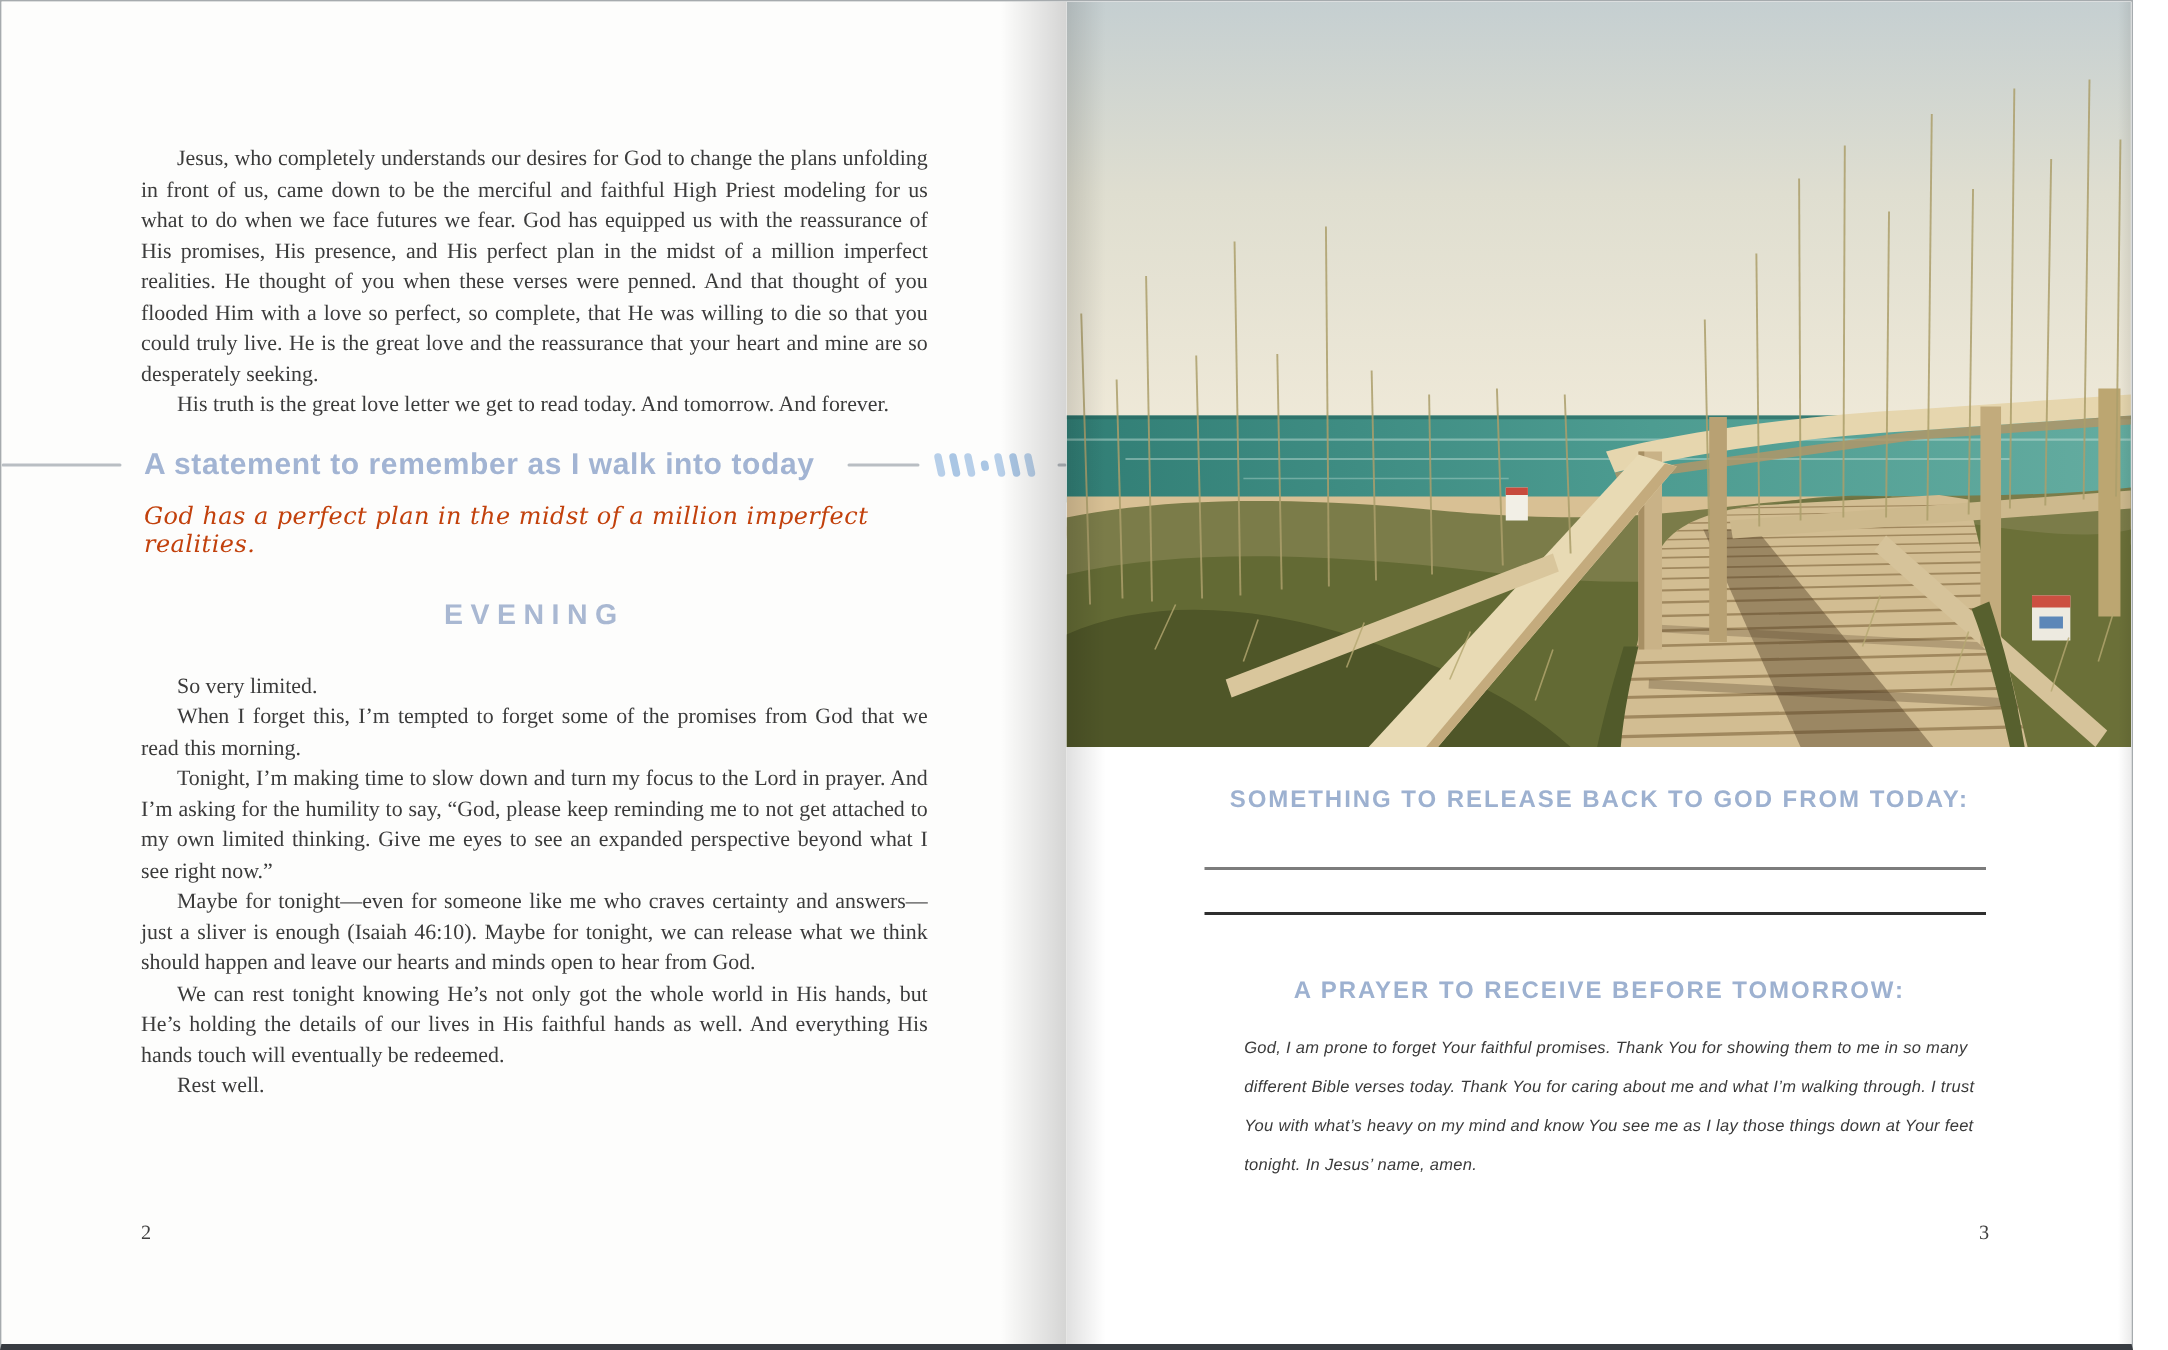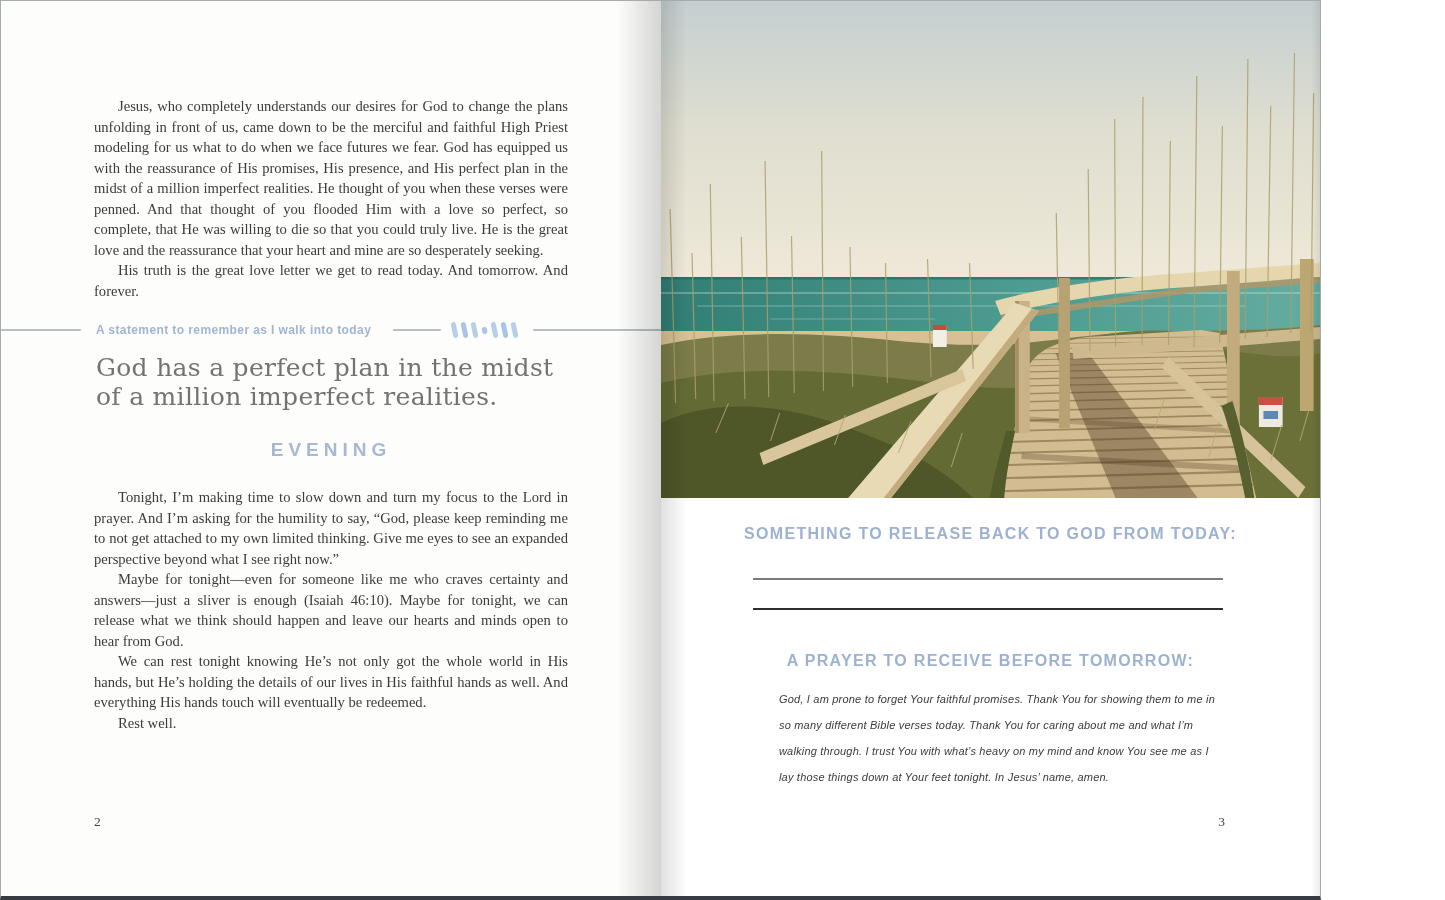--- a/index.html
+++ b/index.html
@@ -1,46 +1,46 @@
 <!DOCTYPE html>
 <html><head>
 <meta charset="utf-8">
 <style>
   html,body{margin:0;padding:0;background:#ffffff;}
   .spread{
-    position:relative;width:1321px;height:900px;box-sizing:border-box;
+    position:relative;width:1422px;height:900px;box-sizing:border-box;
     border:1px solid #a6abae;border-bottom:4px solid #383c42;
     overflow:hidden;display:flex;
     font-family:"Liberation Serif","DejaVu Serif",serif;
   }
   .page{position:relative;height:100%;box-sizing:border-box;}
   .page-left{width:723px;background:#fdfdfc;}
   .page-right{width:722px;background:#ffffff;}
 
   
   .content{position:absolute;left:93px;right:93px;top:95px;}
   .para{margin:0;text-align:justify;font-size:14.6px;line-height:20.5px;color:#3b3b3b;}
   .para.indent{text-indent:24px;}
 
   .statement-row{
     margin:18px -93px 0 -93px;display:flex;align-items:center;
   }
   .rule{height:2px;background:#b9bec3;border-radius:1px;}
   .rule-left{width:80px;flex:0 0 auto;}
   .statement-label{
     margin:0 12px 0 15px;font-family:"Liberation Sans","DejaVu Sans",sans-serif;
-    font-size:12px;font-weight:bold;color:#a2b4d3;letter-spacing:0.4px;white-space:nowrap;
+    font-size:20px;font-weight:bold;color:#a2b4d3;letter-spacing:0.4px;white-space:nowrap;
   }
   .rule-mid{width:48px;flex:0 0 auto;margin-left:10px;}
   .ticks{margin:0 8px;flex:0 0 auto;}
   .rule-right{flex:1 1 auto;}
 
   .script-line{
     margin:12px 0 0 2px;font-family:"DejaVu Serif","Liberation Serif",serif;
-    font-size:25px;color:#737373;letter-spacing:0.3px;
+    font-style:italic;font-size:16px;color:#c2410c;letter-spacing:0.3px;
   }
   .evening{
     margin:28px 0 0 0;text-align:center;
     font-family:"Liberation Sans","DejaVu Sans",sans-serif;
     font-size:19px;font-weight:bold;letter-spacing:5px;color:#a9b8d2;
   }
   .evening-block{margin-top:26px;}
 
   .pagenum{
     position:absolute;bottom:66px;font-size:13.5px;color:#3f3f3f;
@@ -105,20 +105,22 @@
           <rect x="63" y="3" width="5" height="16" rx="2.5" fill="#b7cfe9" transform="rotate(-12 65.5 11)"></rect>
         </svg>
         <span class="rule rule-right"></span>
       </div>
 
       <p class="script-line">God has a perfect plan in the midst of a million imperfect realities.</p>
 
       <h2 class="evening">EVENING</h2>
 
       <div class="evening-block">
+          <p class="para indent">So very limited.</p>
+          <p class="para indent">When I forget this, I’m tempted to forget some of the promises from God that we read this morning.</p>
           <p class="para indent">Tonight, I’m making time to slow down and turn my focus to the Lord in prayer. And I’m asking for the humility to say, “God, please keep reminding me to not get attached to my own limited thinking. Give me eyes to see an expanded perspective beyond what I see right now.”</p>
           <p class="para indent">Maybe for tonight—even for someone like me who craves certainty and answers—just a sliver is enough (Isaiah 46:10). Maybe for tonight, we can release what we think should happen and leave our hearts and minds open to hear from God.</p>
           <p class="para indent">We can rest tonight knowing He’s not only got the whole world in His hands, but He’s holding the details of our lives in His faithful hands as well. And everything His hands touch will eventually be redeemed.</p>
           <p class="para indent">Rest well.</p>
         </div>
     </div>
 
     <div class="pagenum left">2</div>
     <div class="gutter-shadow-left"></div>
   </section>

